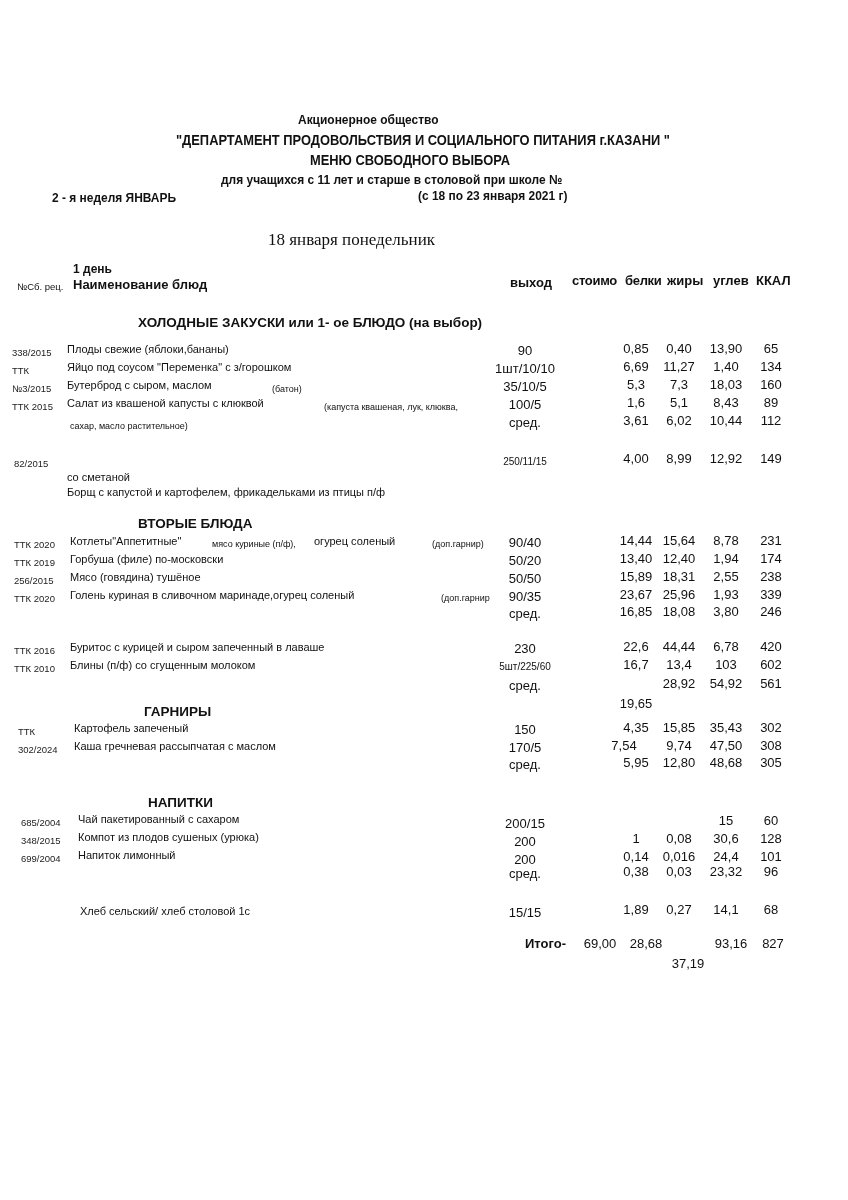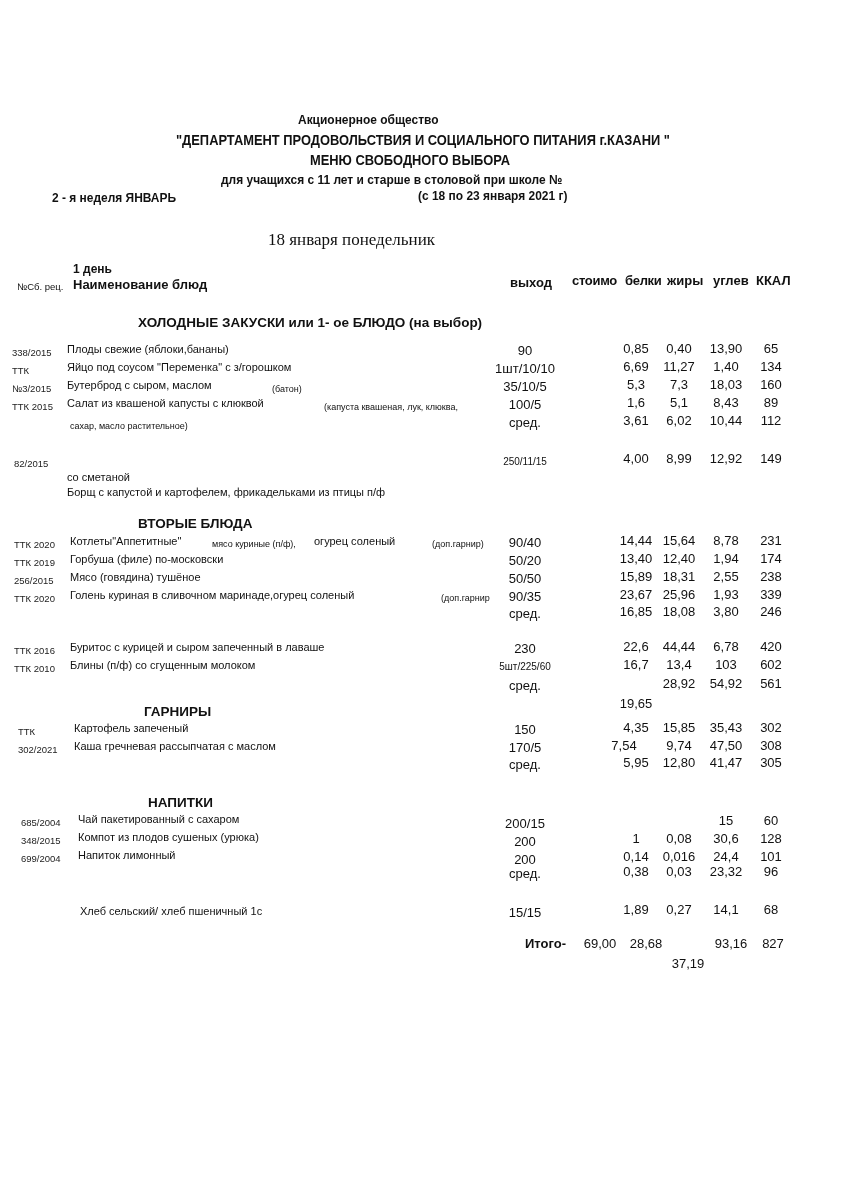--- a/index.html
+++ b/index.html
@@ -132,31 +132,31 @@
     <div class="abs num bold" style="left: 657px; top: 676px;">28,92</div>
     <div class="abs num bold" style="left: 704px; top: 676px;">54,92</div>
     <div class="abs num bold" style="left: 749px; top: 676px;">561</div>
     <div class="abs code" style="left: 18px; top: 726px;">ТТК</div>
     <div class="abs name" style="left: 74px; top: 722px;">Картофель запеченый</div>
     <div class="abs out" style="left: 480px; top: 722px;">150</div>
     <div class="abs num" style="left: 614px; top: 720px;">4,35</div>
     <div class="abs num" style="left: 657px; top: 720px;">15,85</div>
     <div class="abs num" style="left: 704px; top: 720px;">35,43</div>
     <div class="abs num" style="left: 749px; top: 720px;">302</div>
-    <div class="abs code" style="left: 18px; top: 744px;">302/2021</div>
+    <div class="abs code" style="left: 18px; top: 744px;">302/2024</div>
     <div class="abs name" style="left: 74px; top: 740px;">Каша гречневая  рассыпчатая с маслом</div>
     <div class="abs out" style="left: 480px; top: 740px;">170/5</div>
     <div class="abs num" style="left: 602px; top: 738px;">7,54</div>
     <div class="abs num" style="left: 657px; top: 738px;">9,74</div>
     <div class="abs num" style="left: 704px; top: 738px;">47,50</div>
     <div class="abs num" style="left: 749px; top: 738px;">308</div>
     <div class="abs out bold" style="left: 480px; top: 757px;">сред.</div>
     <div class="abs num bold" style="left: 614px; top: 755px;">5,95</div>
     <div class="abs num bold" style="left: 657px; top: 755px;">12,80</div>
-    <div class="abs num bold" style="left: 704px; top: 755px;">41,47</div>
+    <div class="abs num bold" style="left: 704px; top: 755px;">48,68</div>
     <div class="abs num bold" style="left: 749px; top: 755px;">305</div>
     <div class="abs code" style="left: 21px; top: 817px;">685/2004</div>
     <div class="abs name" style="left: 78px; top: 813px;">Чай пакетированный с сахаром</div>
     <div class="abs out" style="left: 480px; top: 816px;">200/15</div>
     <div class="abs num" style="left: 614px; top: 813px;"></div>
     <div class="abs num" style="left: 657px; top: 813px;"></div>
     <div class="abs num" style="left: 704px; top: 813px;">15</div>
     <div class="abs num" style="left: 749px; top: 813px;">60</div>
     <div class="abs code" style="left: 21px; top: 835px;">348/2015</div>
     <div class="abs name" style="left: 78px; top: 831px;">Компот из плодов сушеных (урюка)</div>
@@ -170,21 +170,21 @@
     <div class="abs out" style="left: 480px; top: 852px;">200</div>
     <div class="abs num" style="left: 614px; top: 849px;">0,14</div>
     <div class="abs num" style="left: 657px; top: 849px;">0,016</div>
     <div class="abs num" style="left: 704px; top: 849px;">24,4</div>
     <div class="abs num" style="left: 749px; top: 849px;">101</div>
     <div class="abs out bold" style="left: 480px; top: 866px;">сред.</div>
     <div class="abs num bold" style="left: 614px; top: 864px;">0,38</div>
     <div class="abs num bold" style="left: 657px; top: 864px;">0,03</div>
     <div class="abs num bold" style="left: 704px; top: 864px;">23,32</div>
     <div class="abs num bold" style="left: 749px; top: 864px;">96</div>
-    <div class="abs name" style="left: 80px; top: 905px;">Хлеб сельский/ хлеб пшеничный 1с</div>
+    <div class="abs name" style="left: 80px; top: 905px;">Хлеб сельский/ хлеб столовой 1с</div>
     <div class="abs out" style="left: 480px; top: 905px;">15/15</div>
     <div class="abs num" style="left: 614px; top: 902px;">1,89</div>
     <div class="abs num" style="left: 657px; top: 902px;">0,27</div>
     <div class="abs num" style="left: 704px; top: 902px;">14,1</div>
     <div class="abs num" style="left: 749px; top: 902px;">68</div>
   </div>
 
 <div class="abs note" style="left:70px;top:421px;">сахар, масло растительное)</div>
 
 <div class="abs code" style="left:14px;top:458px;">82/2015</div>

